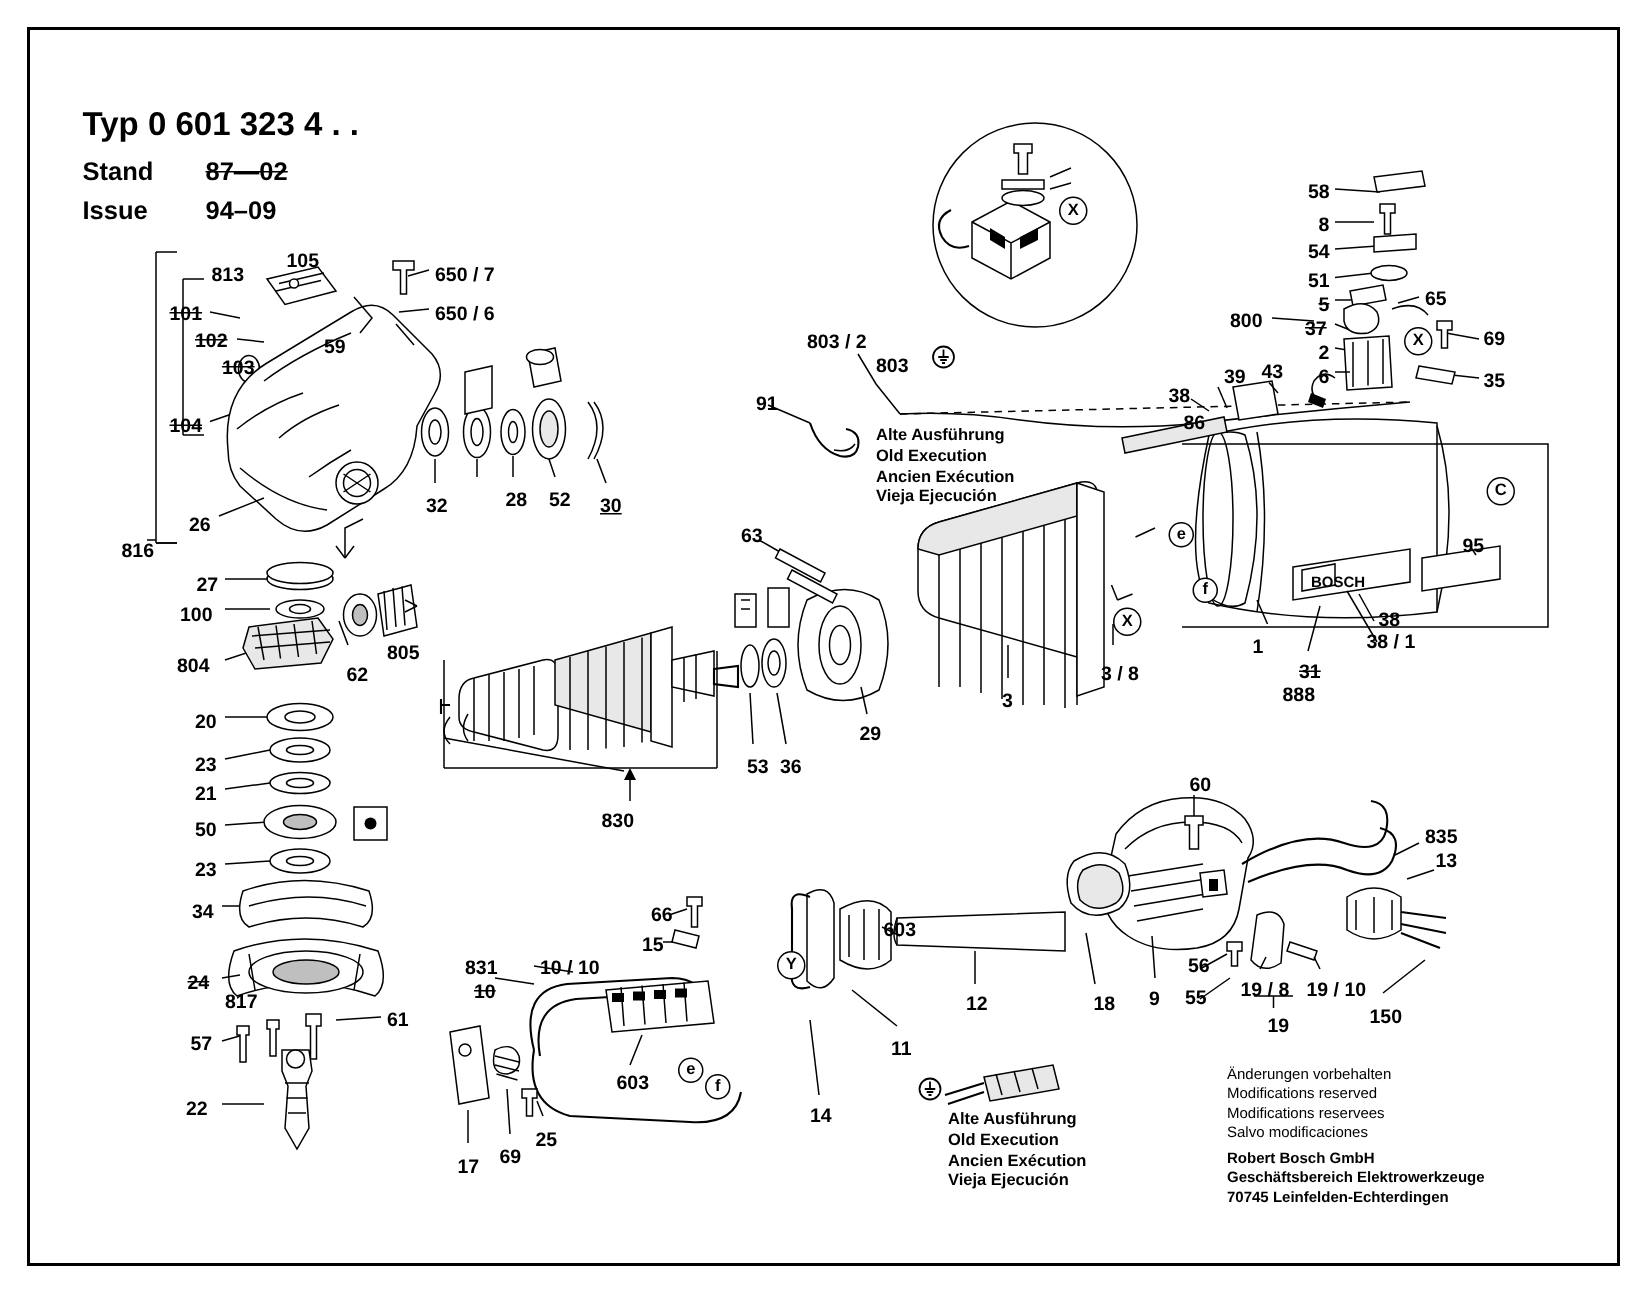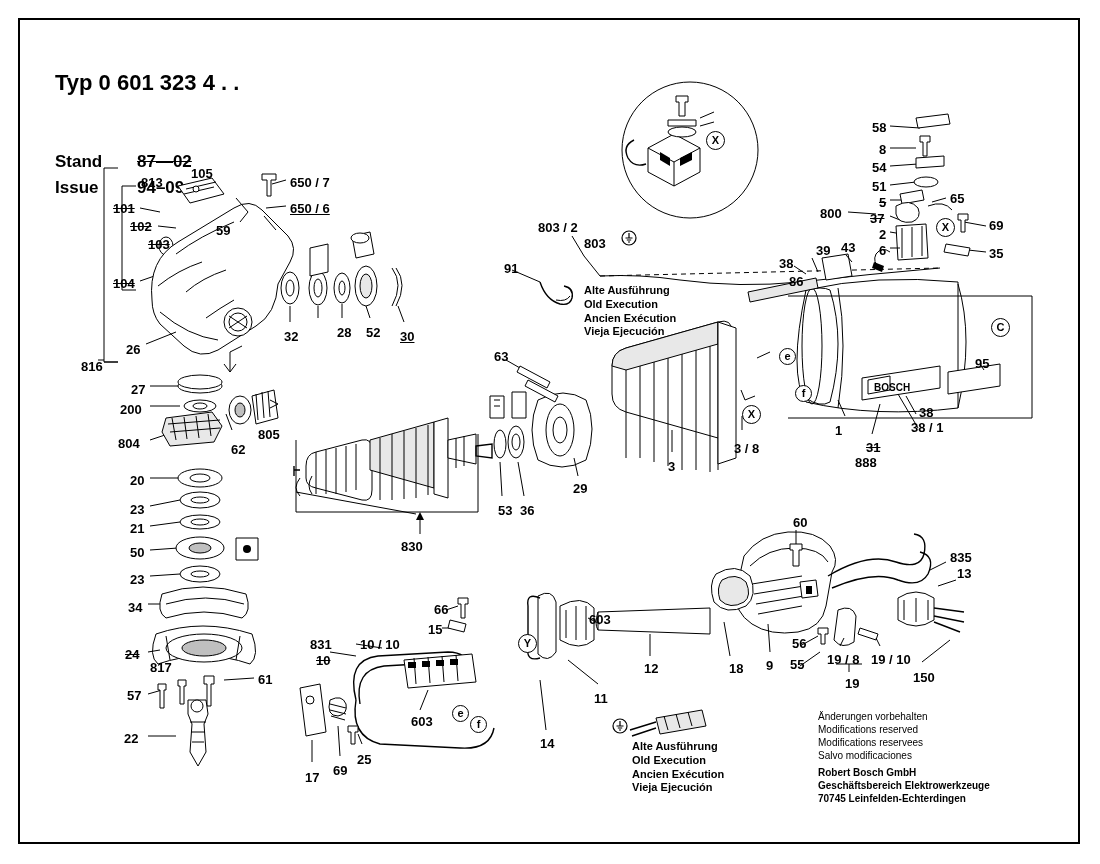--- a/index.html
+++ b/index.html
@@ -39,21 +39,20 @@
     position: absolute;
     font-size: 22px;
     font-weight: bold;
     white-space: nowrap;
   }
   .subtitle {
     position: absolute;
     font-size: 17px;
     font-weight: bold;
     white-space: nowrap;
-    margin-top: 47px;
   }
   .strike { text-decoration: line-through; }
   .multi {
     position: absolute;
     font-size: 11px;
     font-weight: bold;
     line-height: 1.25;
     white-space: pre;
   }
   .notes {
@@ -440,34 +439,34 @@
 Modifications reserved
 Modifications reservees
 Salvo modificaciones</div>
   <div class="notes b" style="left:818px; top:766px;">Robert Bosch GmbH
 Geschäftsbereich Elektrowerkzeuge
 70745 Leinfelden-Echterdingen</div>
 
   <div class="lbl" style="left:141px; top:176px;">813</div>
   <div class="lbl" style="left:191px; top:167px;">105</div>
   <div class="lbl" style="left:290px; top:176px;">650 / 7</div>
-  <div class="lbl" style="left:290px; top:202px;text-decoration:underline;">650 / 6</div>
+  <div class="lbl" style="left:290px; top:202px;">650 / 6</div>
   <div class="lbl strike" style="left:113px; top:202px;">101</div>
   <div class="lbl strike" style="left:130px; top:220px;">102</div>
   <div class="lbl strike" style="left:148px; top:238px;">103</div>
   <div class="lbl" style="left:216px; top:224px;">59</div>
   <div class="lbl strike" style="left:113px; top:277px;">104</div>
   <div class="lbl" style="left:284px; top:330px;">32</div>
   <div class="lbl" style="left:337px; top:326px;">28</div>
   <div class="lbl" style="left:366px; top:326px;">52</div>
   <div class="lbl" style="left:400px; top:330px;text-decoration:underline;">30</div>
   <div class="lbl" style="left:126px; top:343px;">26</div>
   <div class="lbl" style="left:81px; top:360px;">816</div>
   <div class="lbl" style="left:131px; top:383px;">27</div>
-  <div class="lbl" style="left:120px; top:403px;">200</div>
+  <div class="lbl" style="left:120px; top:403px;">100</div>
   <div class="lbl" style="left:118px; top:437px;">804</div>
   <div class="lbl" style="left:231px; top:443px;">62</div>
   <div class="lbl" style="left:258px; top:428px;">805</div>
   <div class="lbl" style="left:130px; top:474px;">20</div>
   <div class="lbl" style="left:130px; top:503px;">23</div>
   <div class="lbl" style="left:130px; top:522px;">21</div>
   <div class="lbl" style="left:130px; top:546px;">50</div>
   <div class="lbl" style="left:130px; top:573px;">23</div>
   <div class="lbl" style="left:128px; top:601px;">34</div>
   <div class="lbl strike" style="left:125px; top:648px;">24</div>

